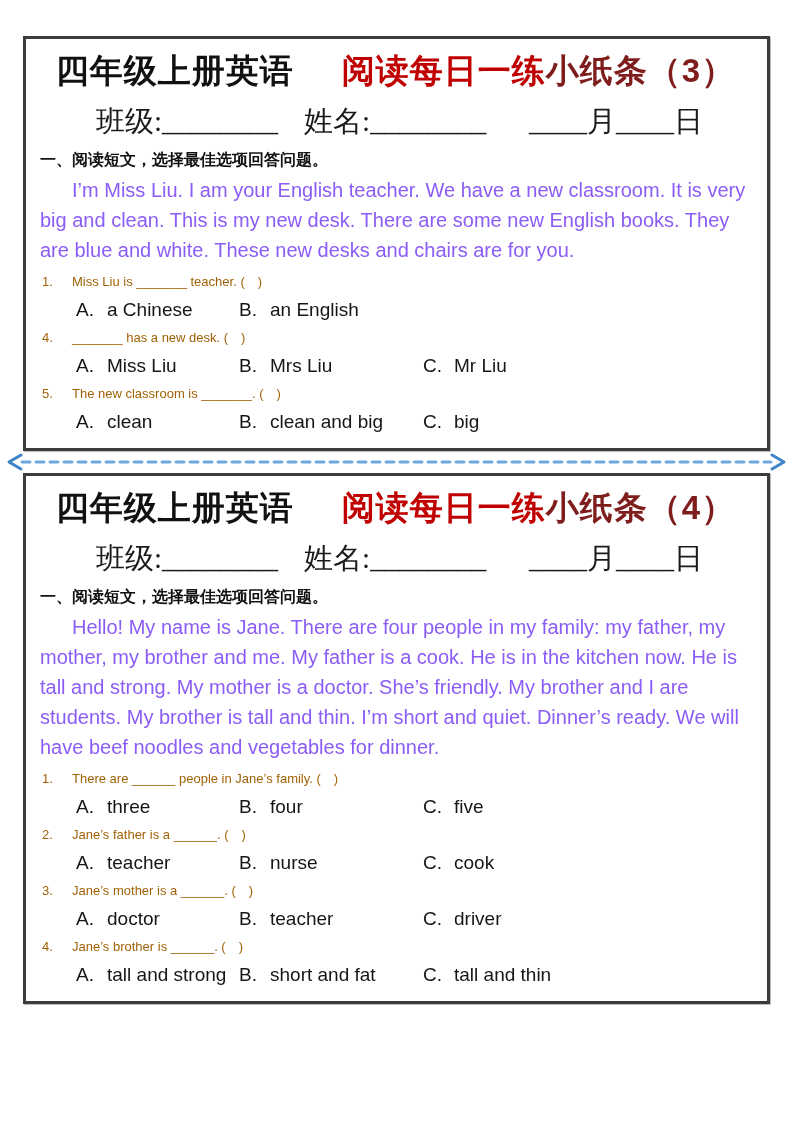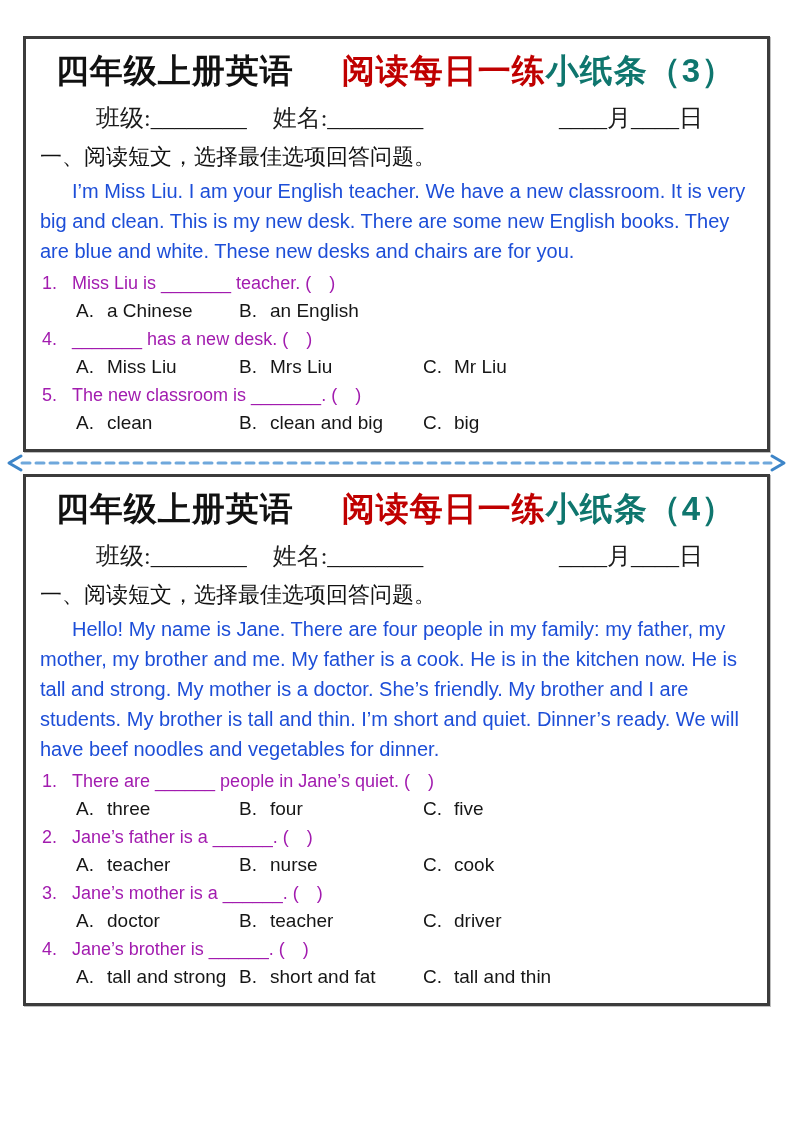--- a/index.html
+++ b/index.html
@@ -24,56 +24,56 @@
 
   .title {
     text-align: center;
     font-size: 33px;
     font-weight: 900;
     letter-spacing: 1px;
     margin: 4px 0 8px 0;
     white-space: nowrap;
   }
   .title .t-red  { color: #C00000; margin-left: 48px; }
-  .title .t-blue { color: #0f766e; }
+  .title .t-blue { color: #7f1d1d; }
 
   .meta-row {
     display: flex;
     justify-content: space-between;
     align-items: baseline;
     font-family: "Liberation Serif", serif;
-    font-size: 24px;
+    font-size: 29px;
     color: #1a1a1a;
     padding: 0 48px 0 56px;
     margin: 0 0 8px 0;
     white-space: nowrap;
   }
   .meta-left { display: flex; gap: 26px; }
   .blank { letter-spacing: 0; }
 
   .section-heading {
     font-family: "Liberation Serif", serif;
-    font-size: 22px;
-    font-weight: normal;
+    font-size: 16px;
+    font-weight: bold;
     color: #111111;
     margin: 0 0 4px 0;
   }
 
   .passage {
     font-size: 20px;
     line-height: 30px;
-    color: #1d4ed8;
+    color: #8b5cf6;
     text-indent: 1.6em;
     margin: 0 0 3px 0;
   }
 
   .question { margin: 0; }
   .q-line {
-    color: #a21caf;
-    font-size: 18px;
+    color: #a16207;
+    font-size: 13px;
     line-height: 28px;
     white-space: nowrap;
   }
   .q-num { display: inline-block; min-width: 30px; padding-left: 2px; }
 
   .opt-row {
     display: grid;
     grid-template-columns: 163px 184px auto;
     margin-left: 36px;
     font-size: 19px;
@@ -161,21 +161,21 @@
         <span><span>姓名:</span><span class="blank">________</span></span>
       </span>
       <span>____月____日</span>
     </div>
 
     <div class="section-heading">一、阅读短文，选择最佳选项回答问题。</div>
 
     <p class="passage">Hello! My name is Jane. There are four people in my family: my father, my mother, my brother and me. My father is a cook. He is in the kitchen now. He is tall and strong. My mother is a doctor. She’s friendly. My brother and I are students. My brother is tall and thin. I’m short and quiet. Dinner’s ready. We will have beef noodles and vegetables for dinner.</p>
 
     <div class="question">
-      <div class="q-line"><span class="q-num">1.</span><span>There are ______ people in Jane’s quiet. (　)</span></div>
+      <div class="q-line"><span class="q-num">1.</span><span>There are ______ people in Jane’s family. (　)</span></div>
       <div class="opt-row">
         <span><span class="opt-label">A.</span><span>three</span></span>
         <span><span class="opt-label">B.</span><span>four</span></span>
         <span><span class="opt-label">C.</span><span>five</span></span>
       </div>
     </div>
 
     <div class="question">
       <div class="q-line"><span class="q-num">2.</span><span>Jane’s father is a ______. (　)</span></div>
       <div class="opt-row">

